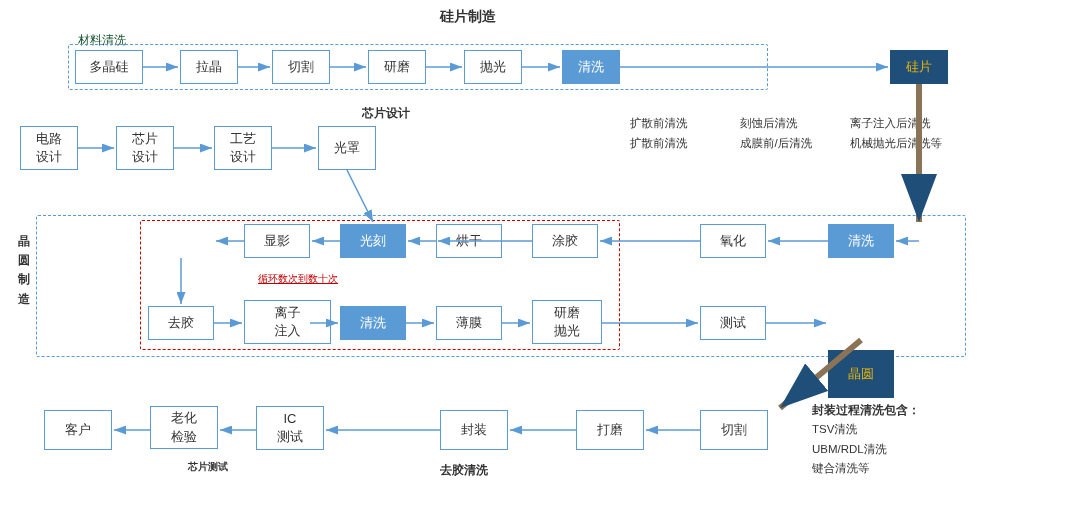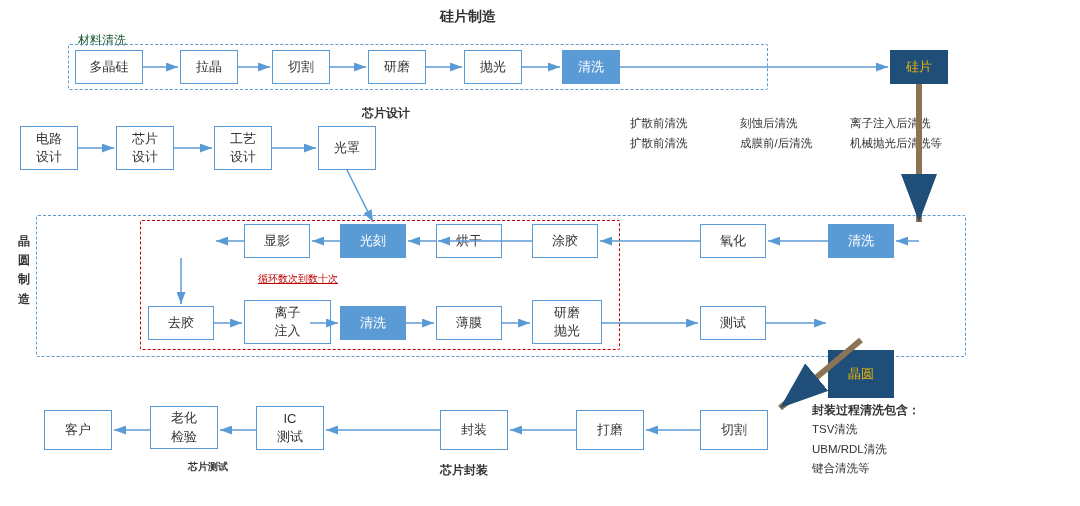--- a/index.html
+++ b/index.html
@@ -226,21 +226,21 @@
     </div>
 
   <div class="box" style="left:700px; top:306px; width:66px; height:34px;">
       <span>测试</span>
     </div>
 
   <div class="box box-dark" style="left:828px; top:306px; width:66px; height:48px;margin-top:44px;">
       <span>晶圆</span>
     </div>
 
-  <div class="section-label" style="left:440px; top:462px; font-size:12px;">芯片封装</div>
+  <div class="section-label" style="left:440px; top:462px; font-size:12px;">去胶清洗</div>
 
   <div class="box" style="left:44px; top:410px; width:68px; height:40px;">
       <span>客户</span>
     </div>
 
   <div class="box" style="left:150px; top:406px; width:68px; height:43px; line-height:1.4;">
       <span style="white-space:pre-line; text-align:center;">老化
 检验</span>
     </div>
 

